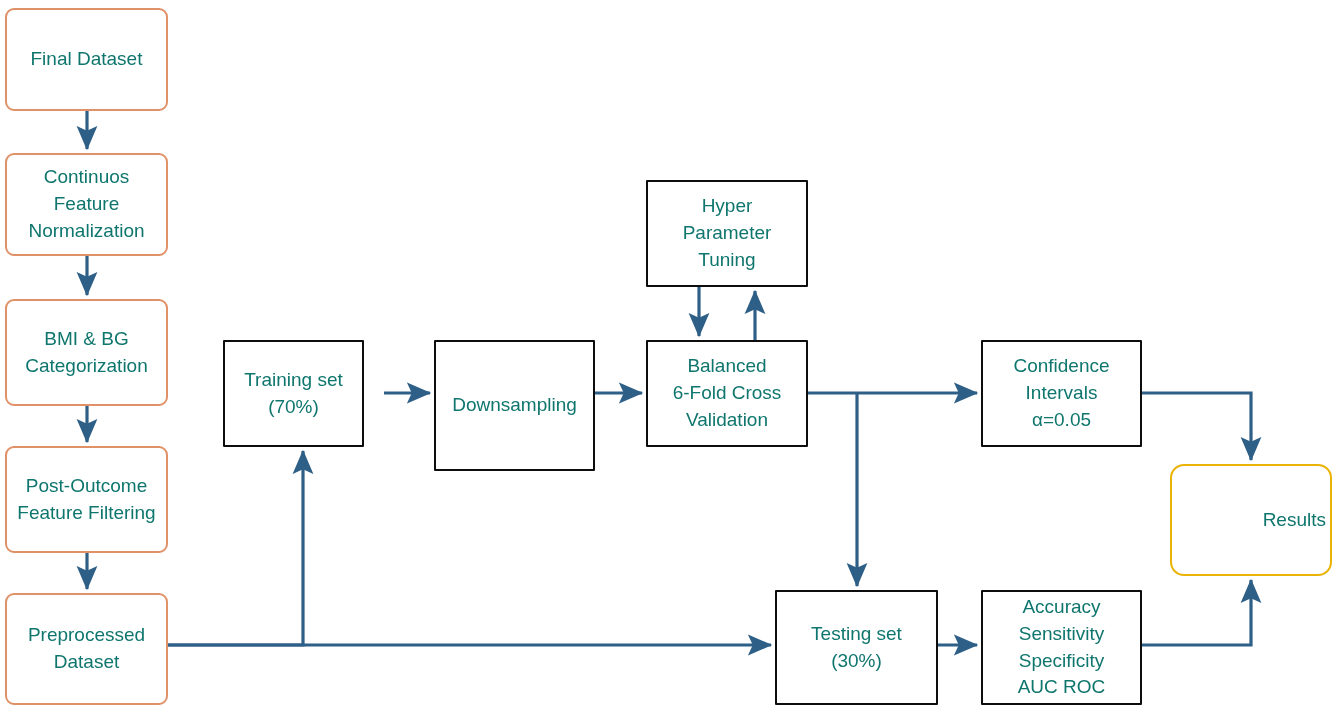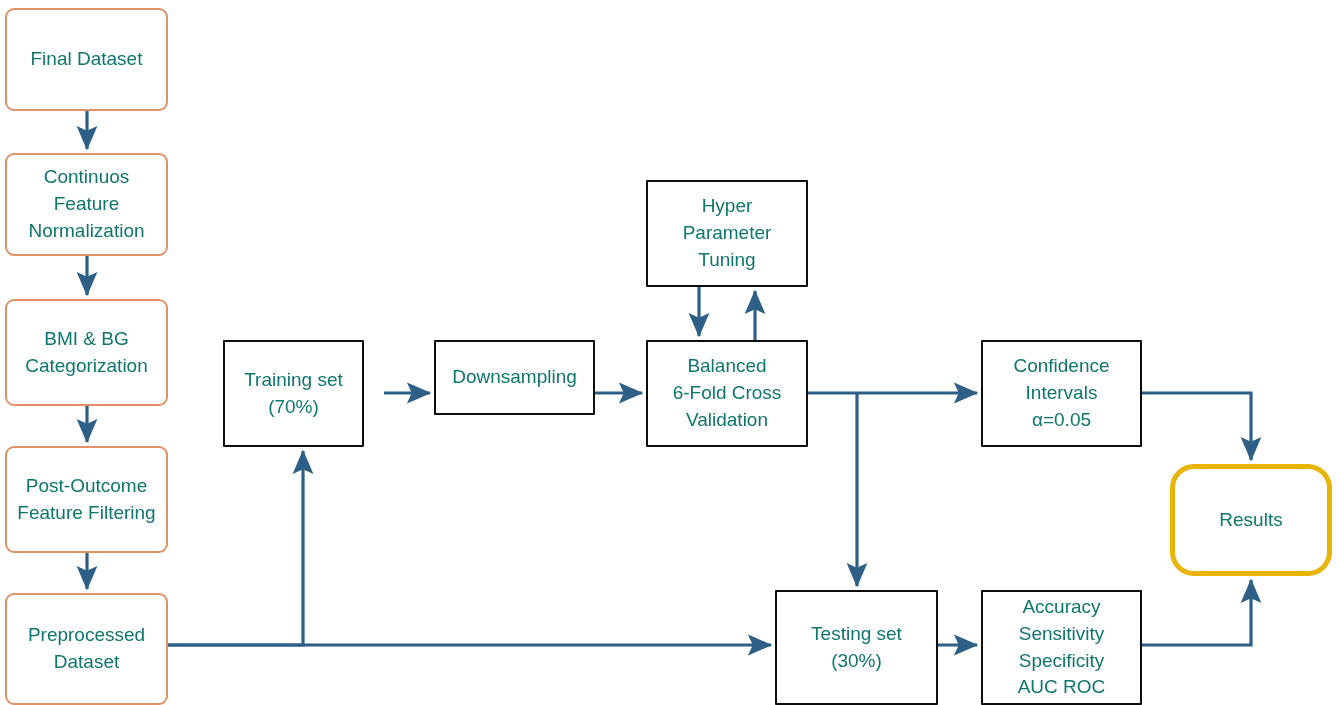--- a/index.html
+++ b/index.html
@@ -40,22 +40,23 @@
   }
   .node.black {
     border: 2.5px solid #0d0d0d;
     border-radius: 1px;
   }
   .node.orange {
     border: 2.5px solid #e09167;
     border-radius: 9px;
   }
   .node.orange-thick {
-    border: 5px solid #eab308;
-    border-radius: 24px;
+    border: 2px solid #eab308;
+    border-radius: 14px;
+    justify-content: flex-end;
   }
   .node .label {
     white-space: pre-line;
     padding: 0 4px;
   }
 </style>
 </head>
 <body>
 
 <div id="canvas">
@@ -123,21 +124,21 @@
   <div class="node orange" style="left:5px; top:593px; width:163px; height:112px;">
     <span class="label">Preprocessed
 Dataset</span>
   </div>
 
   <div class="node black" style="left:223px; top:340px; width:141px; height:107px;">
     <span class="label">Training set
 (70%)</span>
   </div>
 
-  <div class="node black" style="left:434px; top:340px; width:161px; height:75px;text-align:center;">
+  <div class="node black" style="left:434px; top:340px; width:161px; height:131px;text-align:center;">
     <span class="label">Downsampling</span>
   </div>
 
   <div class="node black" style="left:646px; top:180px; width:162px; height:107px;">
     <span class="label">Hyper
 Parameter
 Tuning</span>
   </div>
 
   <div class="node black" style="left:646px; top:340px; width:162px; height:107px;">

